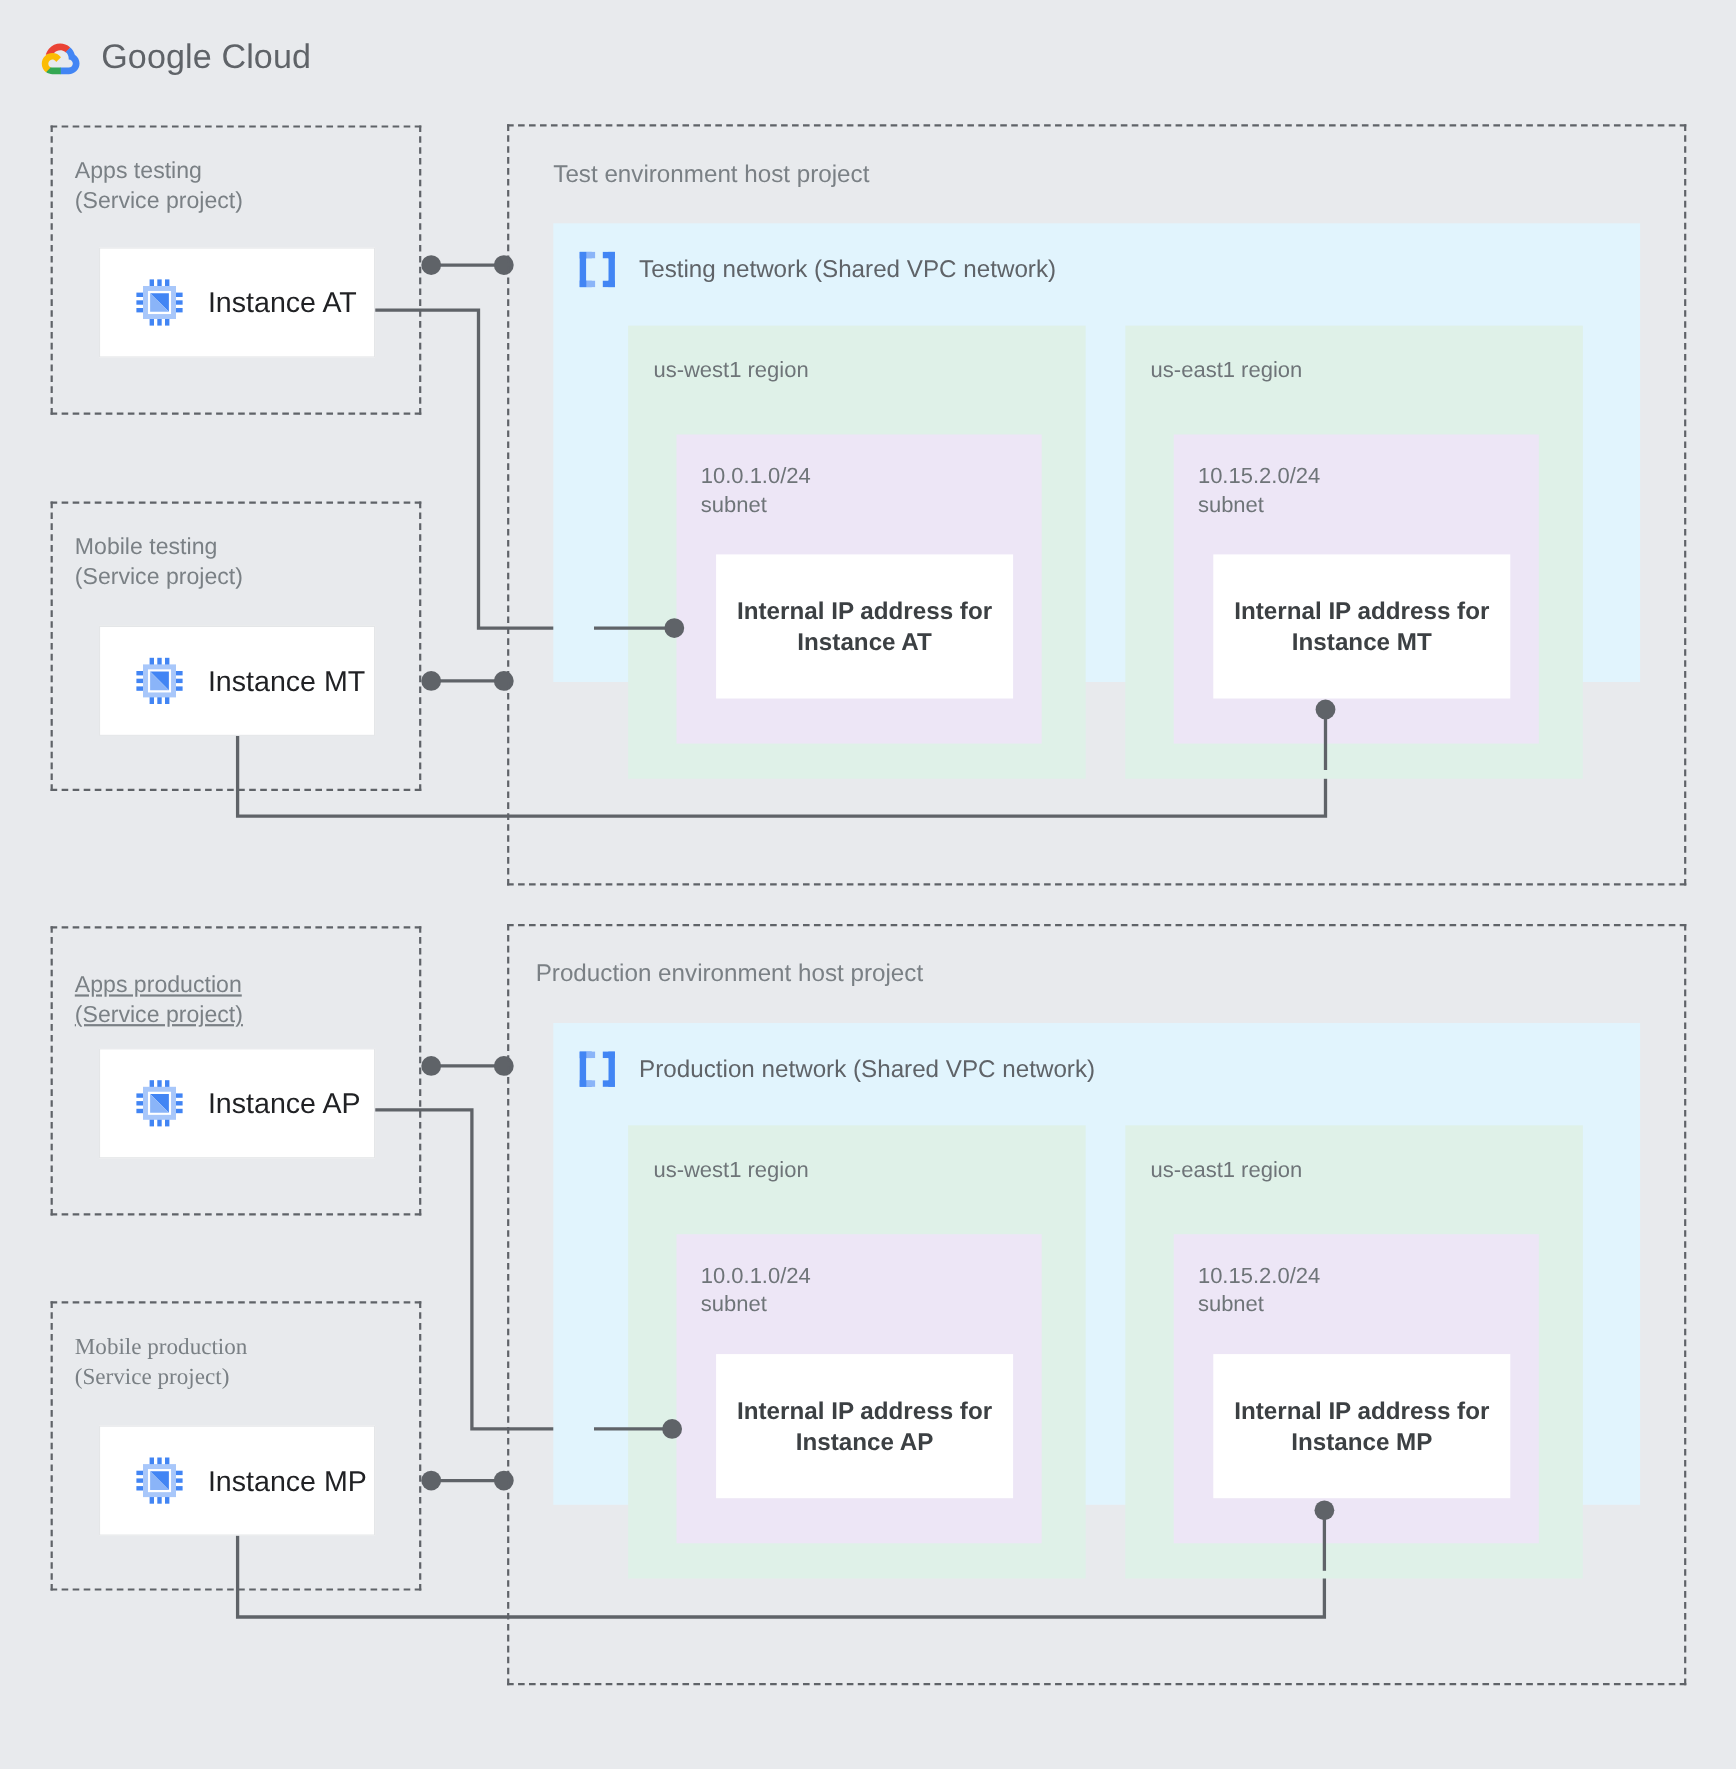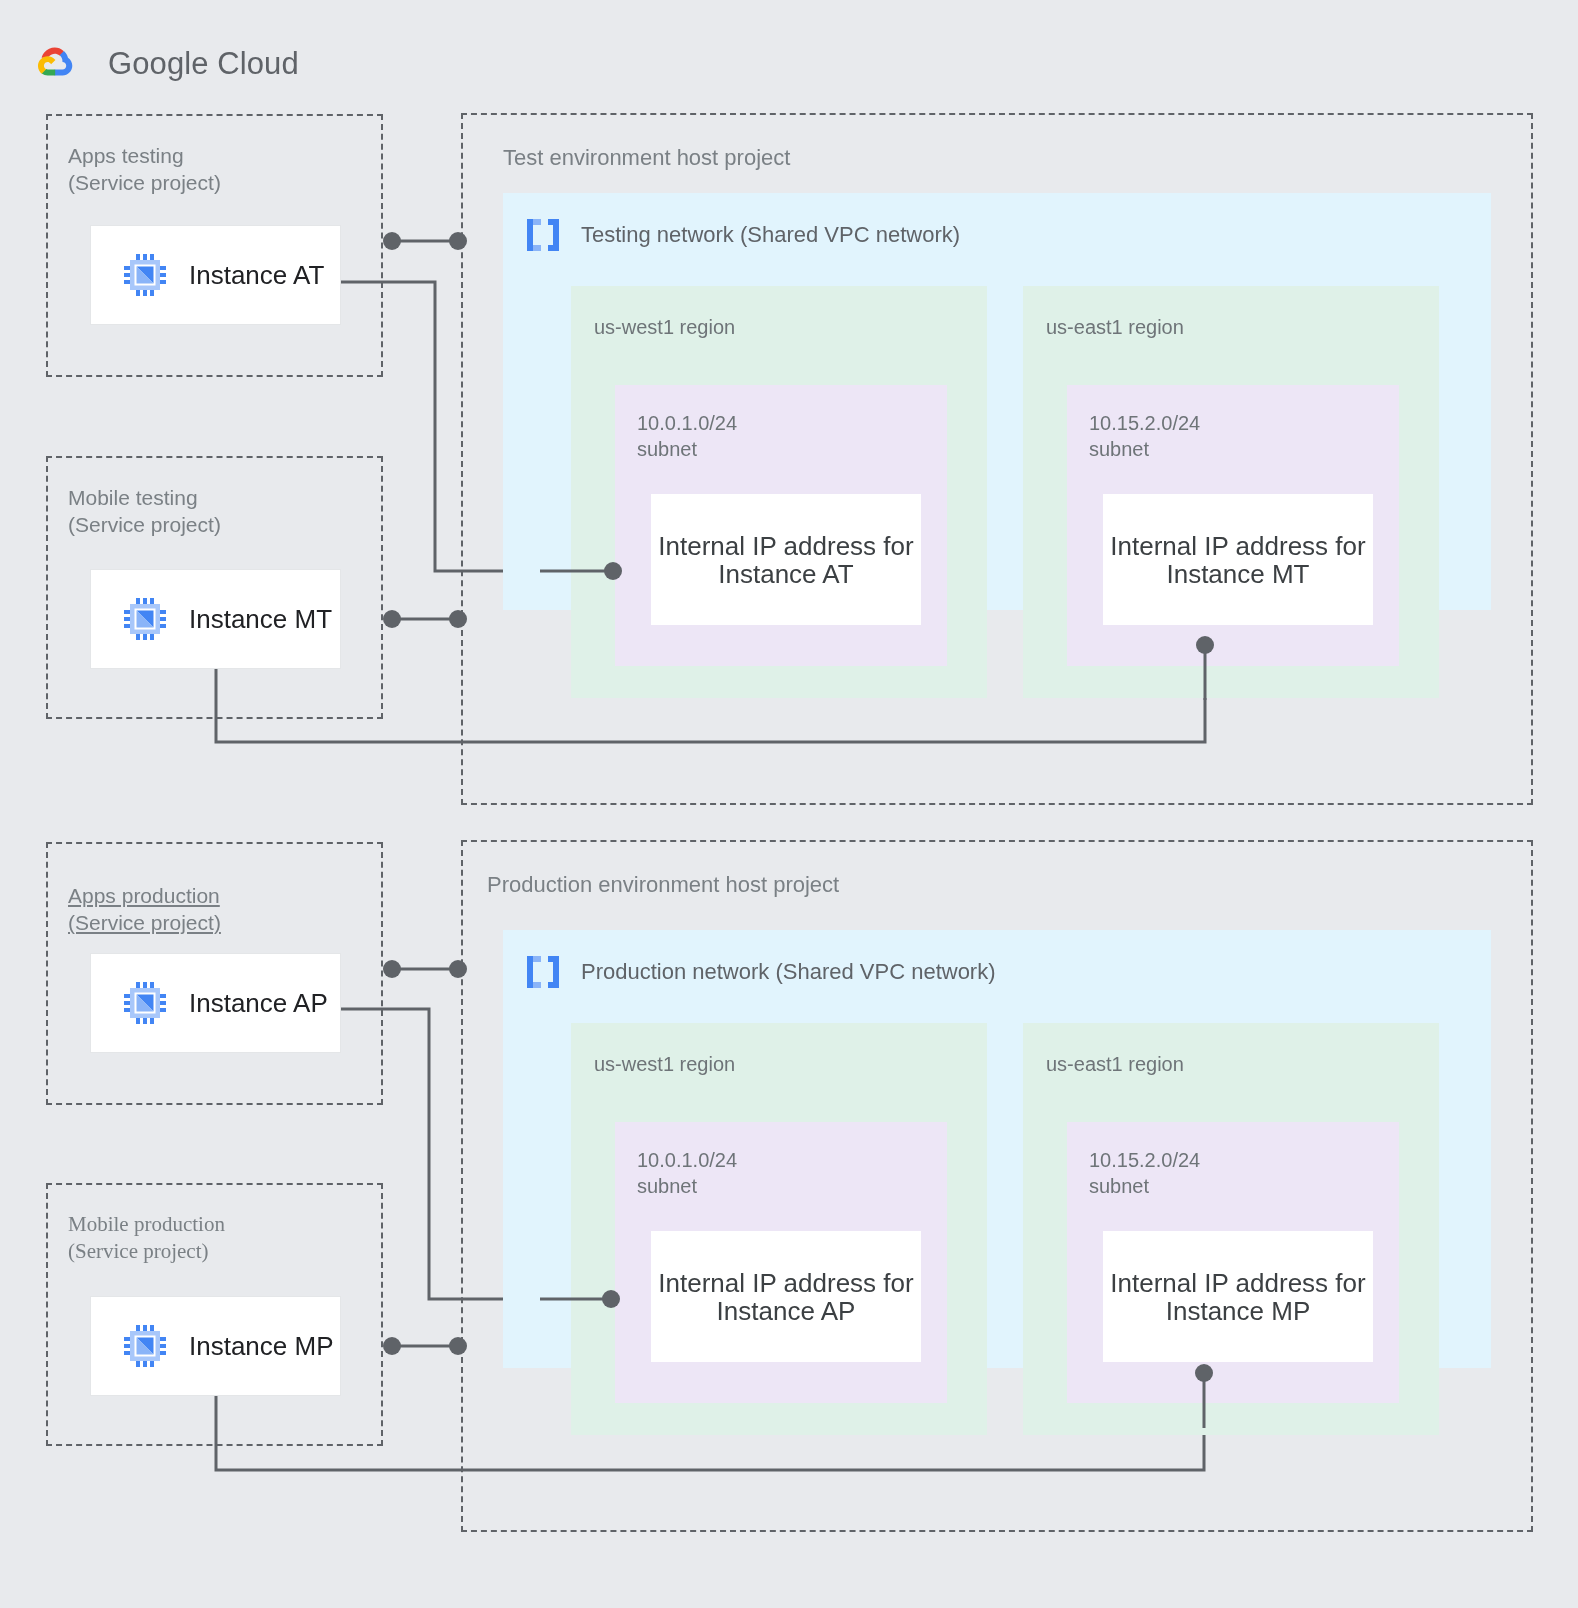--- a/index.html
+++ b/index.html
@@ -8,21 +8,21 @@
     width:1578px;height:1608px;
     background:#E8EAED;
     font-family:"Liberation Sans","DejaVu Sans",sans-serif;
     position:relative;
     overflow:hidden;
     -webkit-font-smoothing:antialiased;
   }
   .abs{position:absolute;box-sizing:border-box;}
 
   
-  #logo{left:32px;top:34px;width:260px;height:48px;display:flex;align-items:flex-end;gap:30px;}
+  #logo{left:32px;top:34px;width:260px;height:48px;display:flex;align-items:flex-start;gap:14px;}
   #logo .mark{width:46px;height:40px;flex:0 0 auto;}
   #logo .wordmark{font-size:31px;color:#5F6368;letter-spacing:.1px;white-space:nowrap;}
   #logo .wordmark .w2{color:#5F6368;}
 
   
   .dashed{
     border:2px dashed #5F6368;
     background:transparent;
   }
   .dashed-label{
@@ -59,21 +59,21 @@
   }
   .chip-icon{width:44px;height:44px;flex:0 0 auto;}
 
   
   .ipbox{
     background:#FFFFFF;
     display:flex;align-items:center;justify-content:center;
     text-align:center;
   }
   .ipbox .t{
-    font-size:26px;line-height:28px;font-weight:normal;color:#3C4043;
+    font-size:22px;line-height:28px;font-weight:bold;color:#3C4043;
     white-space:pre-line;
   }
 
   
   .net-head{display:flex;align-items:center;gap:18px;}
   .net-head .nlabel{font-size:22px;color:#5F6368;white-space:nowrap;}
   .net-icon{width:40px;height:40px;flex:0 0 auto;}
   svg{display:block;overflow:visible;}
   #wires{left:0;top:0;width:1578px;height:1608px;pointer-events:none;}
 </style>
@@ -177,21 +177,21 @@
       <path d="M13.5 13.5v17h17z" fill="#8AB4F8"></path>
     </svg>
   </span>
   <span class="label">Instance MT</span>
 </div>
 
 <div class="abs dashed" style="left:461px;top:113px;width:1072px;height:692px;">
   <span class="dashed-label" style="left:24px;top:29px;font-size:22px;margin-left:16px;">Test environment host project</span>
 </div>
 
-<div class="abs vpc" style="left:503px;top:193px;width:988px;height:417px;">
+<div class="abs vpc" style="left:503px;top:203px;width:988px;height:417px;">
   <div class="net-head abs" style="left:20px;top:22px;">
     <span class="net-icon">
       <svg viewBox="0 0 40 40" width="40" height="40" aria-hidden="true">
         <g fill="#4285F4">
           <rect x="4" y="4" width="11" height="6"></rect>
             <rect x="25" y="4" width="11" height="6"></rect>
           <rect x="4" y="30" width="11" height="6"></rect>
             <rect x="25" y="30" width="11" height="6"></rect>
           <rect x="4" y="4" width="6" height="32"></rect>
             <rect x="30" y="4" width="6" height="32"></rect>

